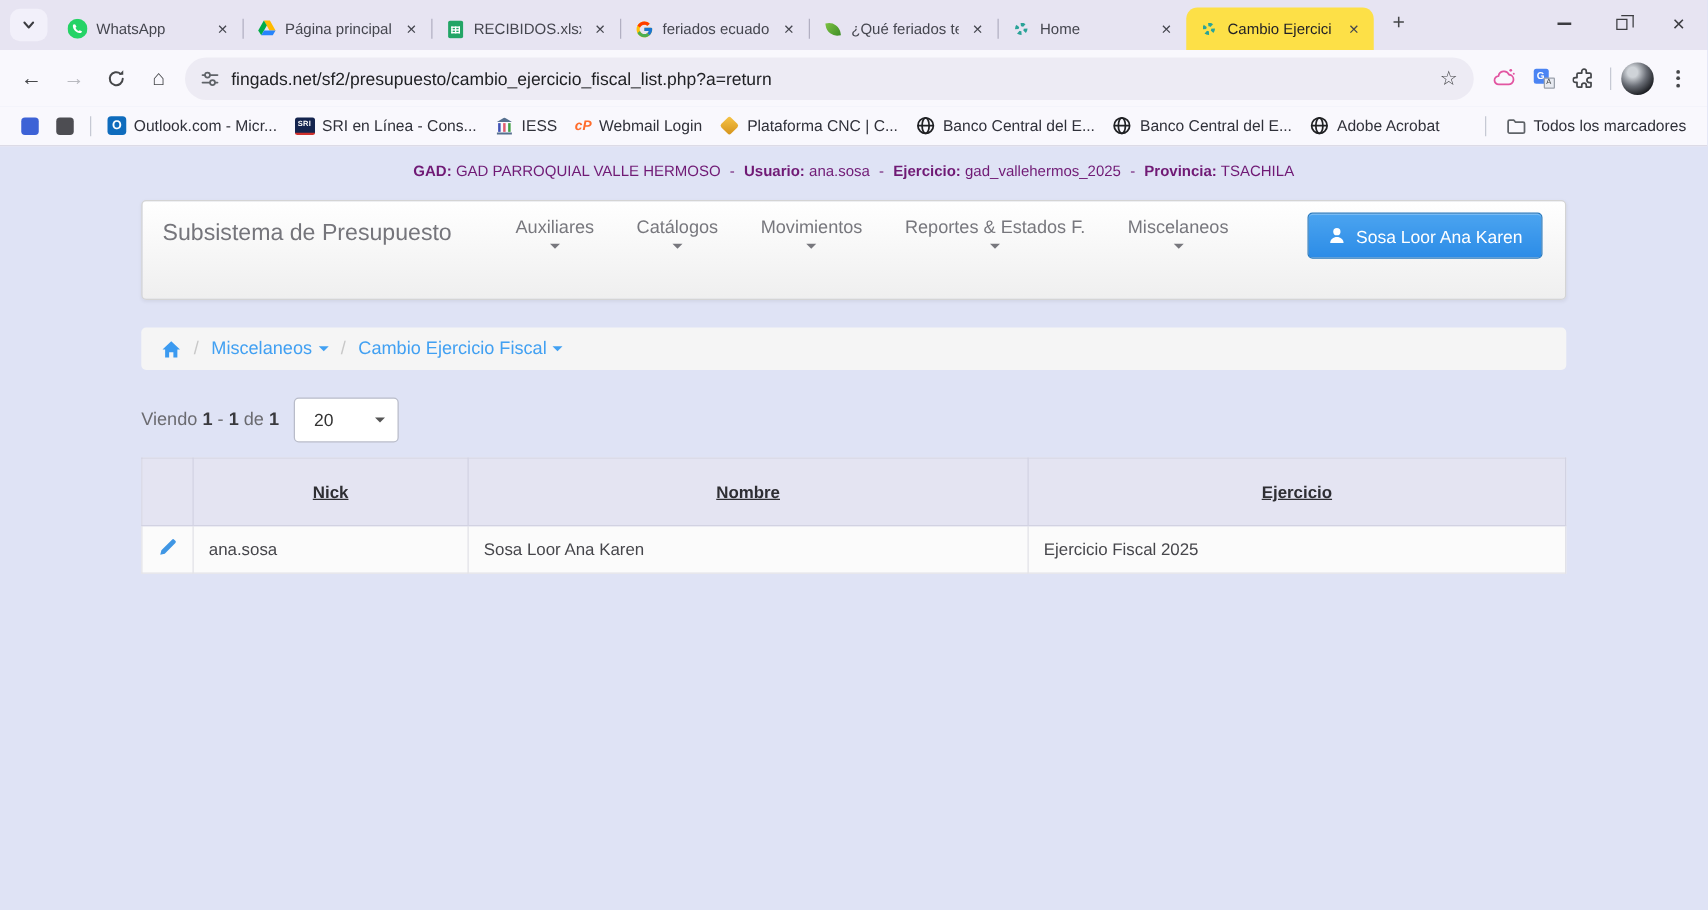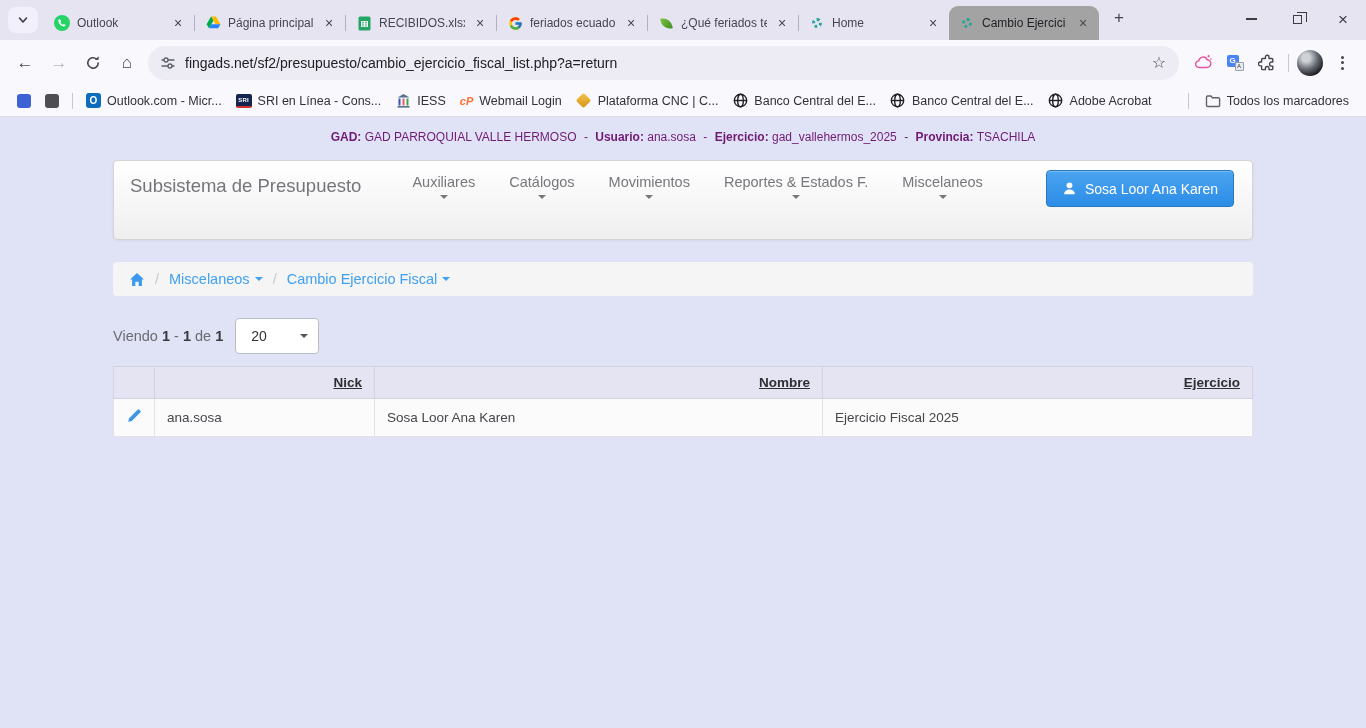--- a/index.html
+++ b/index.html
@@ -5,21 +5,21 @@
   * { box-sizing: border-box; margin: 0; padding: 0; }
   html,body { width:1366px; height:728px; }
   body { font-family:"Liberation Sans", sans-serif; background:#dfe3f5; overflow:hidden; position:relative; }
 
   
   .tabstrip { position:absolute; top:0; left:0; width:1366px; height:40px; background:#e7e4f2; display:flex; align-items:flex-end; }
   .tab-search-btn { width:30px; height:26px; margin:0 6px 7px 8px; border-radius:8px; background:#f2f0fa; display:flex; align-items:center; justify-content:center; cursor:pointer; align-self:flex-start; margin-top:7px; }
   .tab { width:150px; height:34px; display:flex; align-items:center; gap:7px; padding:0 8px 0 10px; border-radius:9px 9px 0 0; color:#45464f; font-size:12px; cursor:pointer; }
   .tab .t-title { flex:1; white-space:nowrap; overflow:hidden; }
   .tab .t-close { font-size:14px; color:#45464f; width:16px; height:16px; line-height:16px; text-align:center; border-radius:50%; flex:none; }
-  .tab.active { background:#a3a3a3; color:#1f1f26; }
+  .tab.active { background:#fde047; color:#1f1f26; }
   .tab-sep { width:1px; height:16px; background:#b2afc2; margin-bottom:9px; align-self:flex-end; flex:none; }
   .newtab-btn { width:28px; height:28px; margin:0 4px 5px 6px; border-radius:50%; display:flex; align-items:center; justify-content:center; font-size:17px; color:#46474a; cursor:pointer; align-self:center; }
   .win-controls { margin-left:auto; display:flex; align-self:flex-start; }
   .win-btn { width:46px; height:38px; display:flex; align-items:center; justify-content:center; color:#3c3c41; cursor:pointer; }
   .glyph-min { width:11px; height:1.5px; background:#3c3c41; display:block; }
   .glyph-restore { width:9px; height:9px; border:1.2px solid #3c3c41; position:relative; background:#e7e4f2; }
   .glyph-restore::before { content:""; position:absolute; top:-4px; left:3px; width:9px; height:9px; border-top:1.2px solid #3c3c41; border-right:1.2px solid #3c3c41; }
   .glyph-close { font-size:17px; line-height:17px; }
 
   
@@ -74,21 +74,21 @@
   .breadcrumb a { color:#41a0f2; text-decoration:none; display:flex; align-items:center; gap:5px; cursor:pointer; }
   .crumb-sep { color:#c8c8c8; }
 
   .paging { margin-top:22px; display:flex; align-items:center; gap:12px; font-size:14.5px; color:#6b6b70; }
   .paging b { color:#3a3a3e; }
   .pagesize-wrap { position:relative; }
   .pagesize { width:84px; height:36px; border:1px solid #b9bcc9; border-radius:4px; background:#fff; font-size:14px; color:#333; padding:0 0 0 15px; appearance:none; -webkit-appearance:none; font-family:"Liberation Sans",sans-serif; cursor:pointer; }
   .pagesize-wrap .caret { position:absolute; right:11px; top:16px; color:#555; pointer-events:none; }
 
   table.grid { margin-top:12px; width:1140px; border-collapse:collapse; background:#fbfbfb; }
-  table.grid th { background:#e4e4f2; border:1px solid #d2d2e2; padding:8px 12px; text-align:right; font-size:13.5px; color:#2e2e33; }
+  table.grid th { background:#e4e4f2; border:1px solid #d2d2e2; padding:19px 12px; text-align:center; font-size:13.5px; color:#2e2e33; }
   table.grid th span { text-decoration:underline; cursor:pointer; }
   table.grid td { border:1px solid #e2e2e8; padding:9px 12px; font-size:13.5px; color:#46464b; }
   td.icon-cell, th.icon-cell { width:37px; text-align:center; padding:6px 4px; }
   .col-nick { width:220px; } .col-nombre { width:448px; }
 </style>
 </head>
 <body>
 
 <div class="tabstrip">
   <div class="tab-search-btn">
@@ -97,21 +97,21 @@
       </svg>
   </div>
 
   <div class="tab">
     <span class="fav">
       <svg class="fav-whatsapp" viewBox="0 0 16 16">
           <circle cx="8" cy="8" r="8" fill="#25d366"></circle>
           <path d="M5 4.3c-.5.4-.8 1-.7 1.7.3 2.8 2.5 5 5.3 5.4.7.1 1.3-.2 1.7-.7l.4-.6-1.9-1-.8.7C7.7 9.3 6.9 8.5 6.4 7.2l.8-.8-1-1.9z" fill="#fff"></path>
         </svg>
     </span>
-    <span class="t-title">Outlook</span>
+    <span class="t-title">WhatsApp</span>
     <span class="t-close">×</span>
   </div>
   <div class="tab-sep"></div>
 
   <div class="tab">
     <span class="fav">
       <svg width="15" height="14" viewBox="0 0 16 14">
           <path d="M5.4 0h5.2l4.8 8.4H10.2z" fill="#ffba00"></path>
           <path d="M5.4 0 .6 8.4 3.2 12.6 8 4.2z" fill="#00ac47"></path>
           <path d="M3.2 12.6 5.6 8.4h9.8l-2.4 4.2z" fill="#2684fc"></path>

